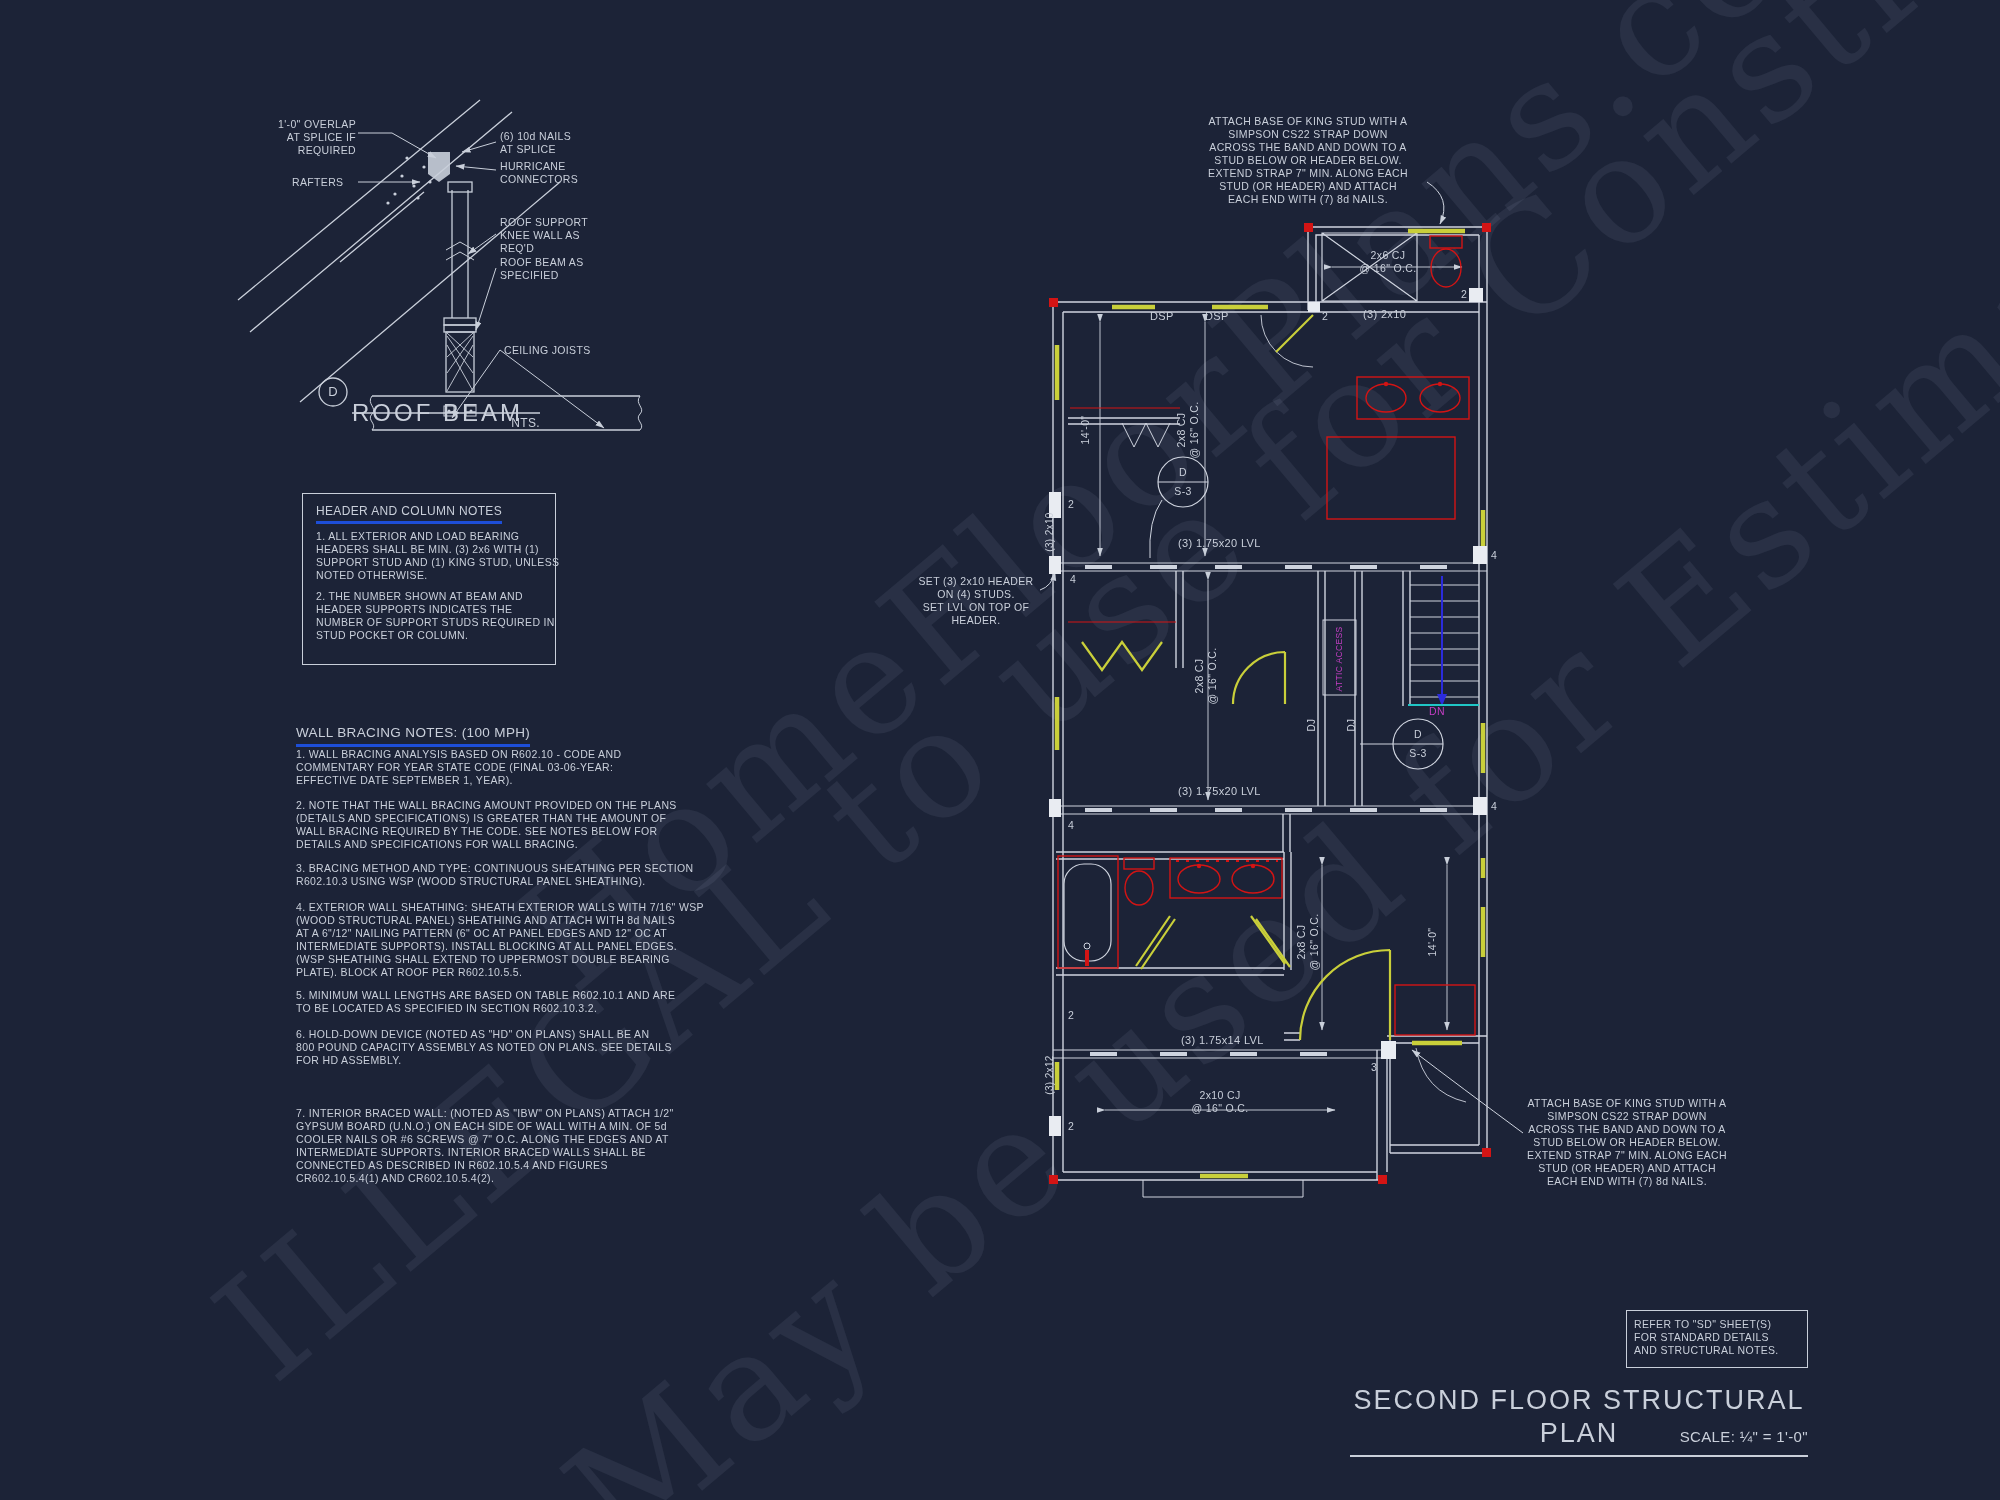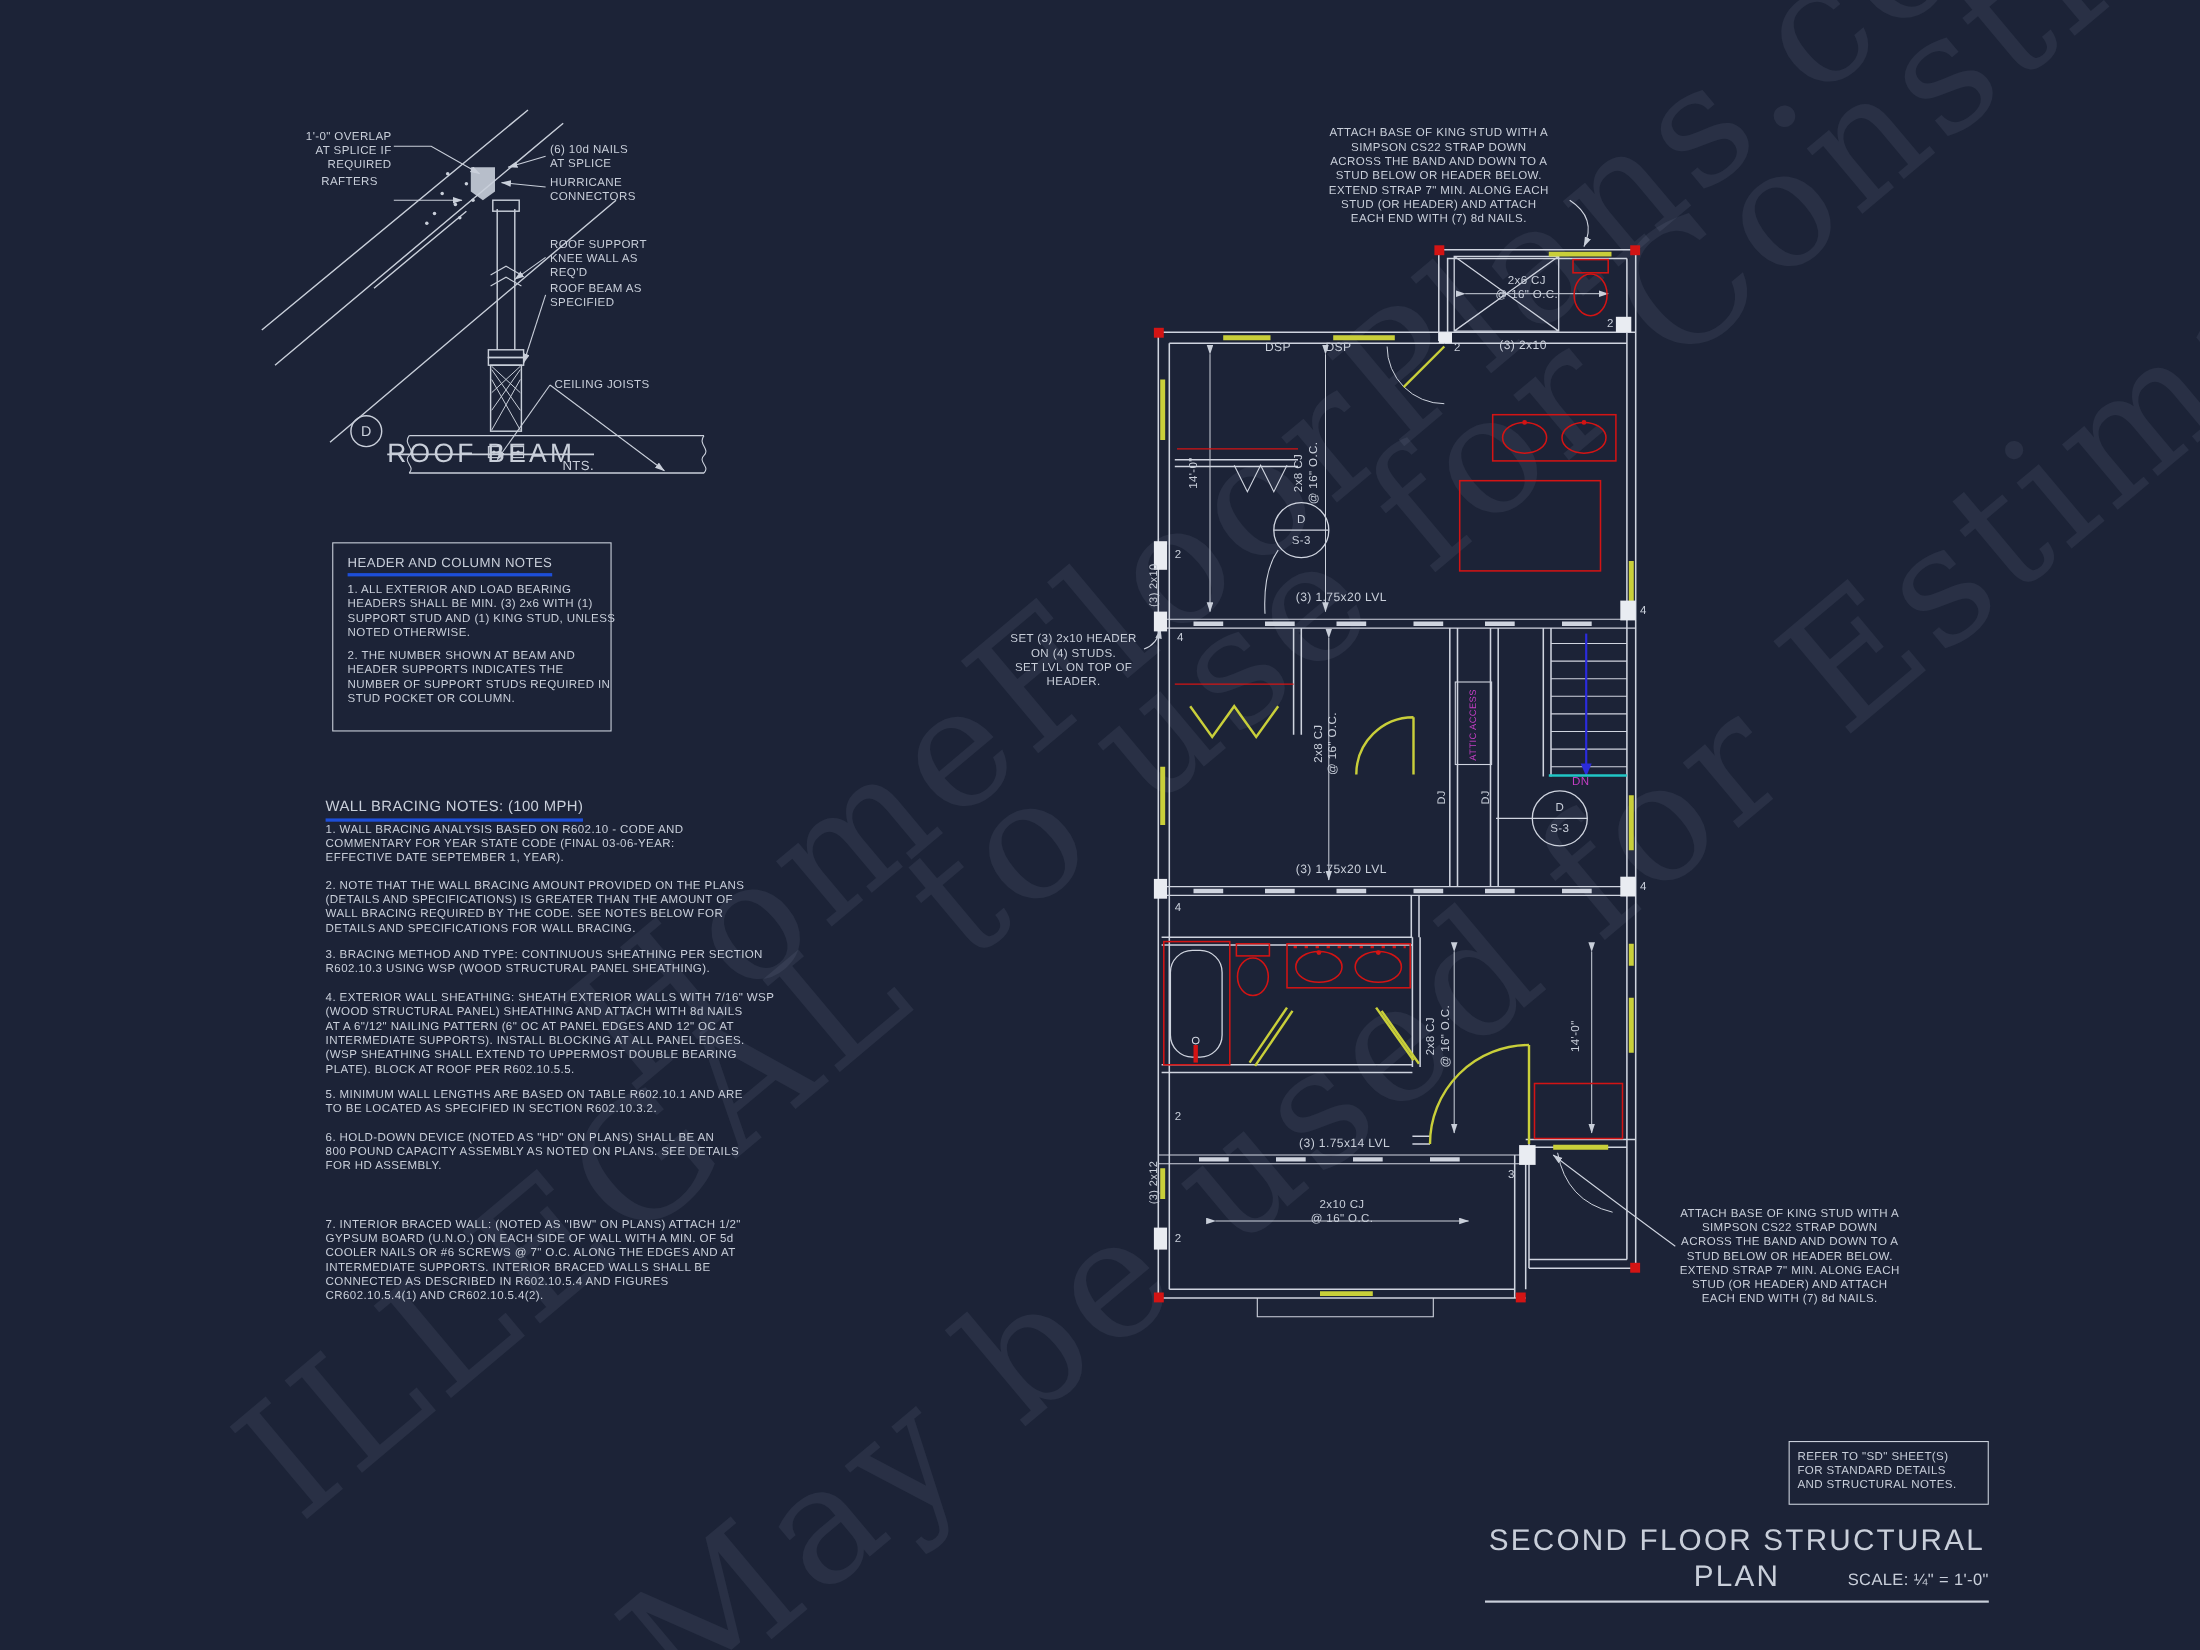--- a/index.html
+++ b/index.html
@@ -204,21 +204,21 @@
       <rect x="1381" y="1041" width="15" height="18"></rect>
       <rect x="1049" y="1116" width="12" height="20"></rect>
       <rect x="1308" y="302" width="12" height="10"></rect>
       <rect x="1469" y="288" width="14" height="14"></rect>
     </g>
   </svg>
 
   <div class="lbl right" style="left:228px;top:118px;width:128px;">1'-0" OVERLAP
 AT SPLICE IF
 REQUIRED</div>
-  <div class="lbl" style="left:292px;top:159px;">RAFTERS</div>
+  <div class="lbl" style="left:292px;top:176px;">RAFTERS</div>
   <div class="lbl" style="left:500px;top:130px;">(6) 10d NAILS
 AT SPLICE</div>
   <div class="lbl" style="left:500px;top:160px;">HURRICANE
 CONNECTORS</div>
   <div class="lbl" style="left:500px;top:216px;">ROOF SUPPORT
 KNEE WALL AS
 REQ'D</div>
   <div class="lbl" style="left:500px;top:256px;">ROOF BEAM AS
 SPECIFIED</div>
   <div class="lbl" style="left:504px;top:344px;">CEILING JOISTS</div>

